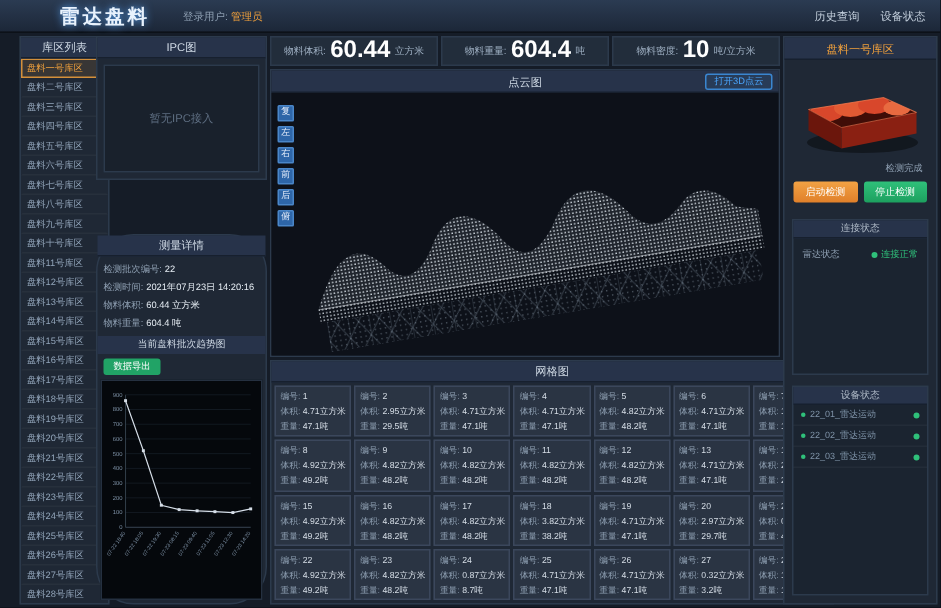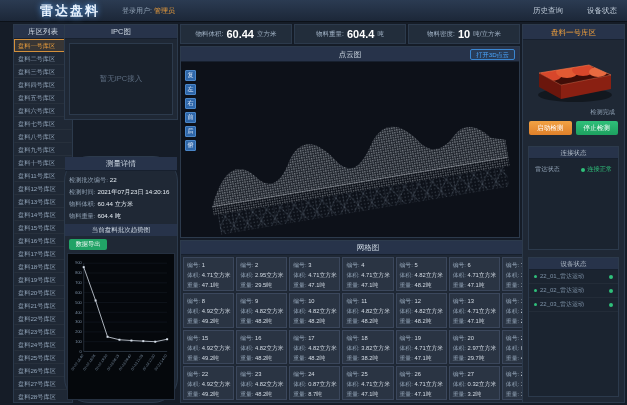--- a/index.html
+++ b/index.html
@@ -5,21 +5,21 @@
   *{margin:0;padding:0;box-sizing:border-box;}
   html,body{background:#0a0f16;}
   body{font-family:"Liberation Sans","DejaVu Sans",sans-serif;}
   #app{position:relative;width:627px;height:405px;background:#151c27;color:#c7d1dc;overflow:hidden;}
 
   
   .topbar{position:absolute;left:0;top:0;width:627px;height:22px;background:linear-gradient(180deg,#2b3b52,#1c2738);border-bottom:1px solid #0c1118;display:flex;align-items:center;}
   .logo{margin-left:8px;font-size:13px;font-weight:bold;color:#e8f2fd;letter-spacing:2px;text-shadow:0 0 6px rgba(90,170,255,.9);padding-left:32px;}
   .login{margin-left:22px;font-size:7px;color:#8fa0b3;}
   .login .user{color:#f0a03c;margin-left:2px;cursor:pointer;}
-  .topbar-right{margin-left:auto;margin-right:10px;display:flex;gap:24px;align-items:flex-end;}
+  .topbar-right{margin-left:auto;margin-right:10px;display:flex;gap:14px;align-items:flex-end;}
   .top-btn{font-size:7.5px;color:#c2cedb;background:transparent;border:none;cursor:pointer;font-family:inherit;}
 
   .panel{position:absolute;background:#1f2835;border:1px solid #2c3a4c;}
   .panel-header{height:14px;line-height:14px;text-align:center;font-size:7.5px;color:#cfd9e4;background:#27334a;border-bottom:1px solid #17202e;position:relative;}
 
   
   .sidebar{left:2px;top:24px;width:60px;height:379px;overflow:hidden;margin-left:11px;}
   .list-item{height:13px;line-height:12px;font-size:6.2px;color:#92a5ba;padding-left:3px;border:1px solid transparent;border-bottom:1px solid rgba(255,255,255,.04);white-space:nowrap;cursor:pointer;}
   .list-item.active{color:#f0a03c;background:rgba(240,160,60,.12);border:1px solid rgba(240,160,60,.85);}
 
@@ -33,21 +33,21 @@
   .m-row .val{color:#e6edf4;}
   .sub-header{height:12px;line-height:12px;text-align:center;font-size:6.5px;color:#cfd9e4;background:#27334a;margin-top:2px;}
   .export-btn{display:block;margin:3px 0 0 4px;width:38px;height:11px;background:#21a366;color:#fff;font-size:6.2px;border:none;border-radius:2px;cursor:pointer;font-family:inherit;}
   .chart-wrap{position:absolute;left:2px;right:2px;bottom:2px;height:147px;background:#05080c;border:1px solid #253040;}
   .chart-wrap svg{width:100%;height:100%;}
 
   
   .stats-bar{position:absolute;left:180px;top:24px;width:340px;height:20px;display:flex;gap:2px;}
   .stat-box{flex:1;background:#222d3b;border:1px solid #2c3a4c;display:flex;align-items:center;justify-content:center;gap:3px;}
   .stat-box .lbl{font-size:6.5px;color:#9fb0c3;}
-  .stat-box .val{font-size:11px;font-weight:bold;color:#ffffff;}
+  .stat-box .val{font-size:16px;font-weight:bold;color:#ffffff;}
   .stat-box .unit{font-size:6.5px;color:#9fb0c3;}
 
   
   .pc-panel{left:180px;top:46px;width:340px;height:192px;background:#141b26;}
   .pc-panel .panel-header{height:15px;line-height:15px;}
   .open3d{position:absolute;right:4px;top:2px;height:11px;line-height:9px;padding:0 5px;font-size:6.2px;color:#4aa6ff;background:rgba(58,160,255,.08);border:1px solid #3a86d0;border-radius:2px;cursor:pointer;font-family:inherit;}
   .pc-body{position:absolute;left:0;top:15px;right:0;bottom:0;background:#0d1119;overflow:hidden;}
   .view-buttons{position:absolute;left:4px;top:8px;display:flex;flex-direction:column;gap:3px;z-index:2;}
   .view-btn{width:11px;height:11px;background:#2e66a8;border:1px solid #4a86c8;color:#e6eefb;font-size:6px;line-height:9px;text-align:center;border-radius:1px;cursor:pointer;padding:0;font-family:inherit;}
   .pc-svg{position:absolute;left:18px;top:2px;width:318px;height:173px;}

